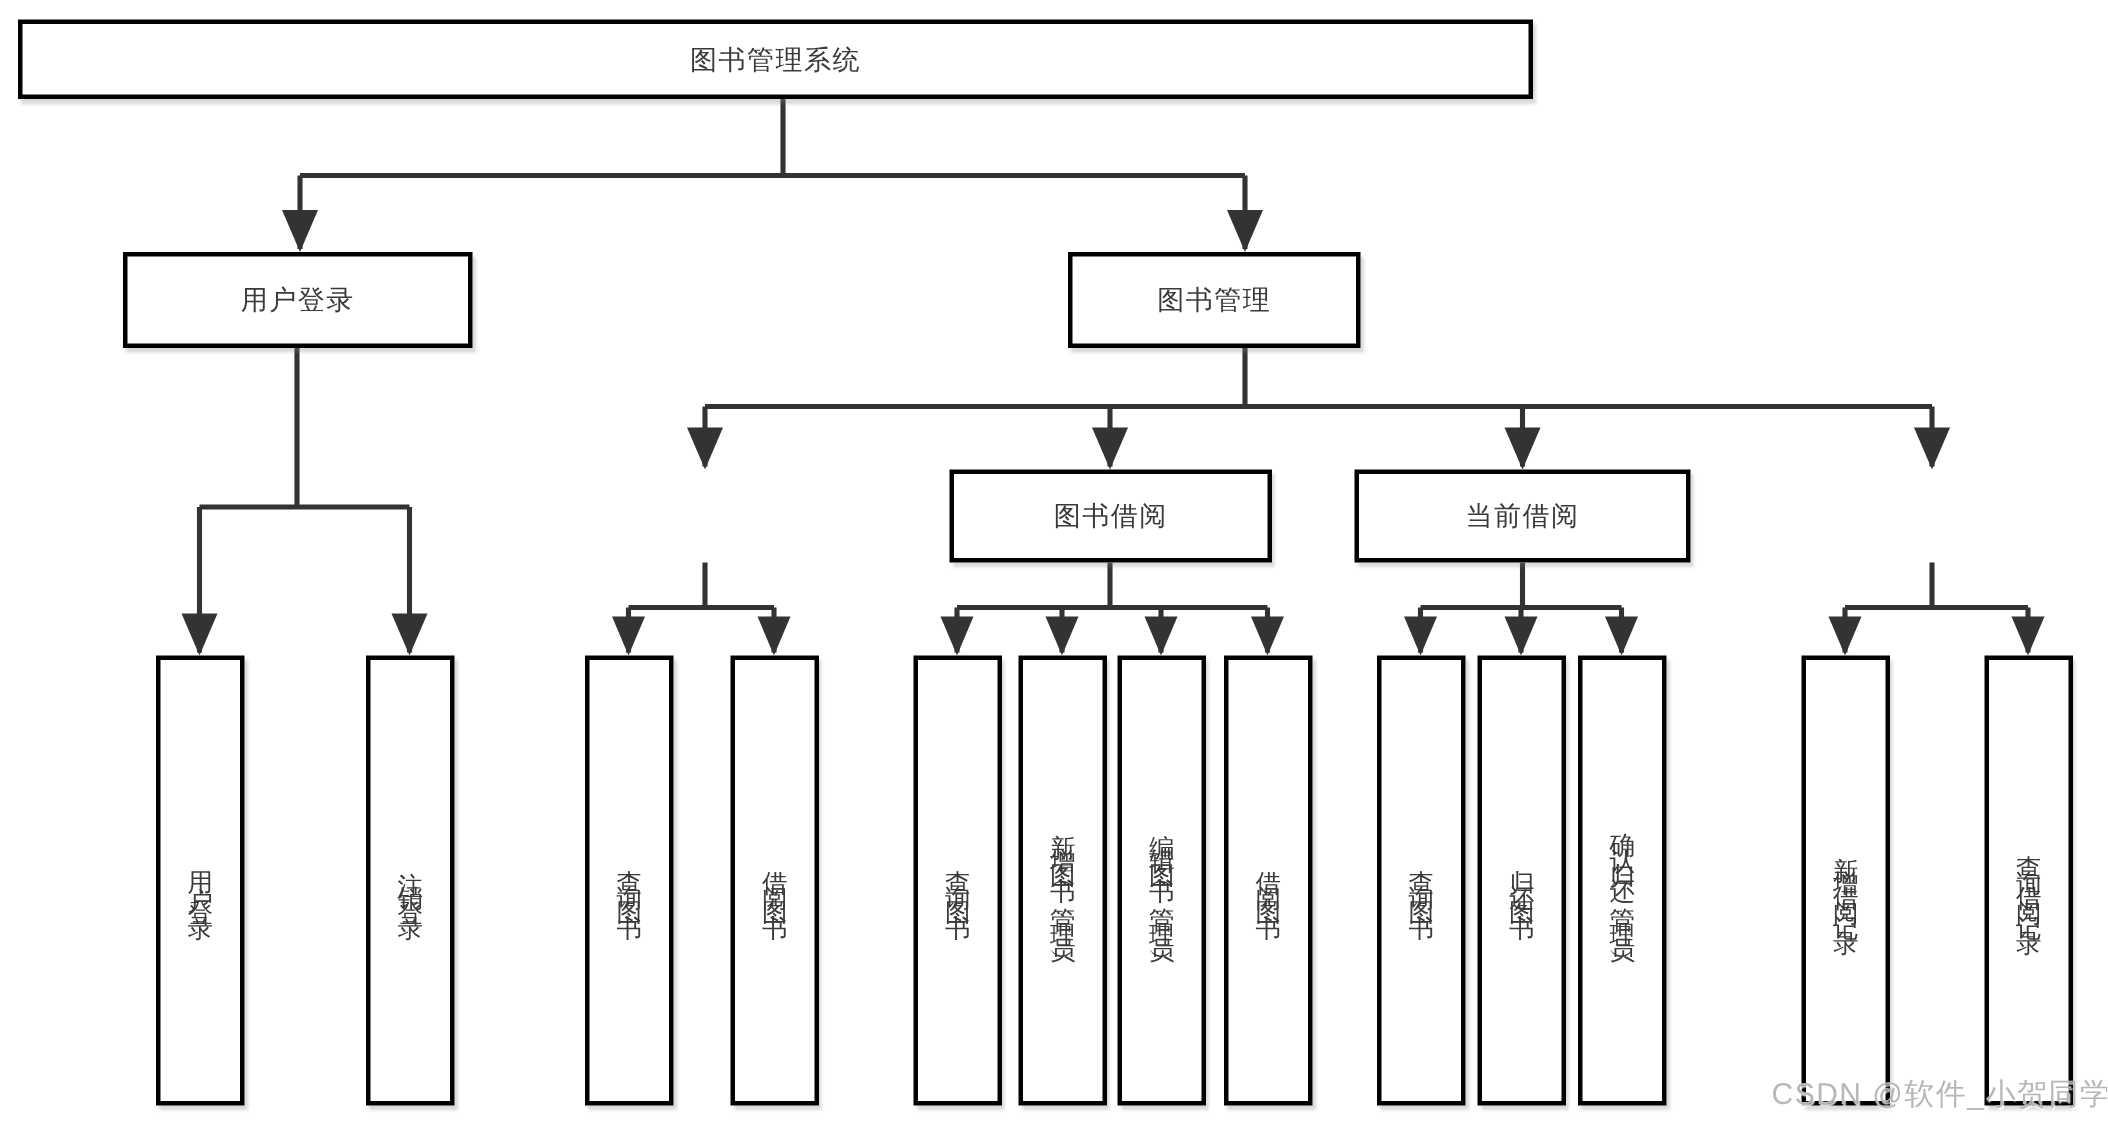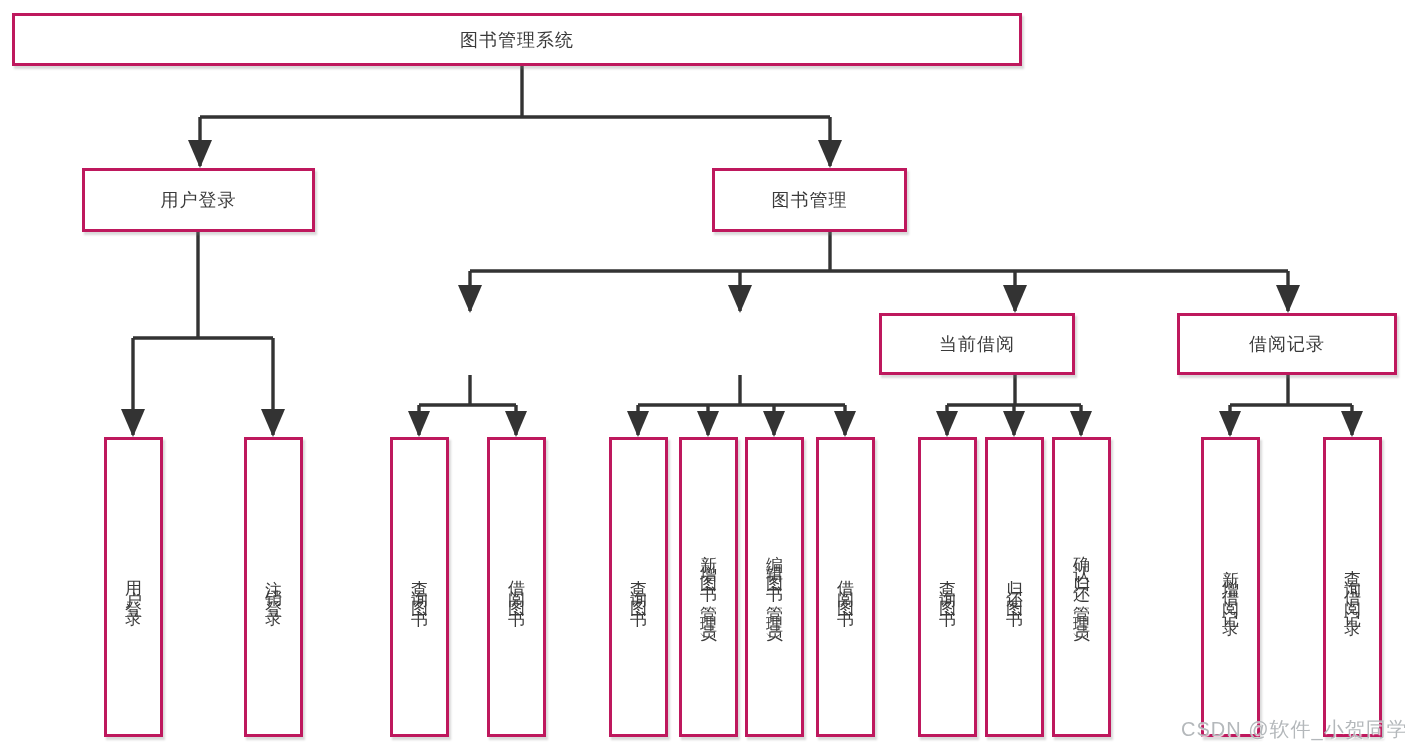--- a/index.html
+++ b/index.html
@@ -20,21 +20,21 @@
     left: 0;
     top: 0;
     width: 1405px;
     height: 747px;
     pointer-events: none;
   }
   .node {
     position: absolute;
     box-sizing: border-box;
     background: #ffffff;
-    border: 3px solid #be185d;
+    border: 3px solid #000000;
     color: #3a3a3a;
     display: flex;
     align-items: center;
     justify-content: center;
     box-shadow: 2px 3px 2px rgba(130,130,130,0.30);
   }
   .hbox {
     font-size: 18px;
     letter-spacing: 1px;
     white-space: nowrap;
@@ -103,22 +103,22 @@
       <polygon points="1230,437 1219,411 1241,411"></polygon>
       <polygon points="1352,437 1341,411 1363,411"></polygon>
     </g>
   </svg>
 
   <div class="node hbox" style="left:12px;top:13px;width:1010px;height:53px">图书管理系统</div>
 
   <div class="node hbox" style="left:82px;top:168px;width:233px;height:64px">用户登录</div>
   <div class="node hbox" style="left:712px;top:168px;width:195px;height:64px">图书管理</div>
 
-  <div class="node hbox" style="left:879px;top:313px;width:196px;height:62px">当前借阅</div>
-  <div class="node hbox" style="left:1177px;top:313px;width:220px;height:62px">借阅记录</div>
+  <div class="node hbox" style="left:633px;top:313px;width:215px;height:62px">图书借阅</div>
+  <div class="node hbox" style="left:903px;top:313px;width:224px;height:62px">当前借阅</div>
 
   <div class="node vbox" style="left:104px">用户登录</div>
   <div class="node vbox" style="left:244px">注销登录</div>
 
   <div class="node vbox" style="left:390px">查询图书</div>
   <div class="node vbox" style="left:487px">借阅图书</div>
 
   <div class="node vbox" style="left:609px">查询图书</div>
   <div class="node vbox" style="left:679px">新增图书（管理员）</div>
   <div class="node vbox" style="left:745px">编辑图书（管理员）</div>

